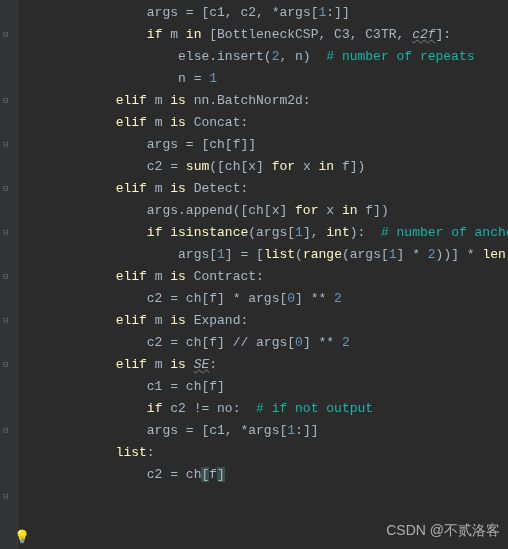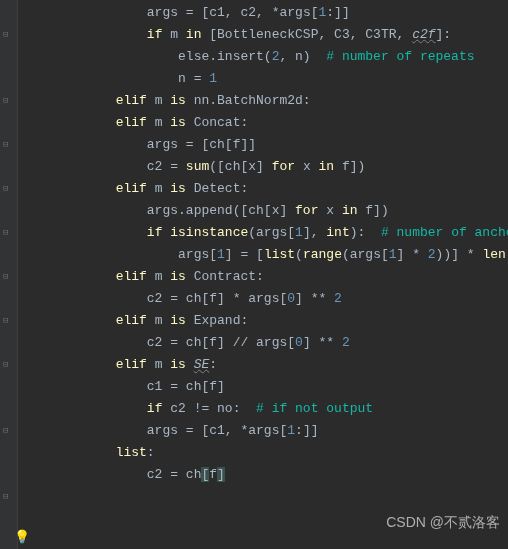--- a/index.html
+++ b/index.html
@@ -58,21 +58,21 @@
     .builtin { color: #fef9c3; }
     .op { color: #a9b7c6; }
     .bracket-hl { background: #3b514d; }
     .wavy {
       text-decoration: underline wavy #808080;
       text-decoration-thickness: 1px;
       font-style: italic;
     }
     .watermark {
       position: absolute;
-      bottom: 16px;
+      bottom: 8px;
       right: 8px;
       color: #cfcfcf;
       font-family: sans-serif;
       font-size: 14px;
       opacity: 0.8;
       margin-left: 44px;
     }
   </style>
 </head>
 <body>

